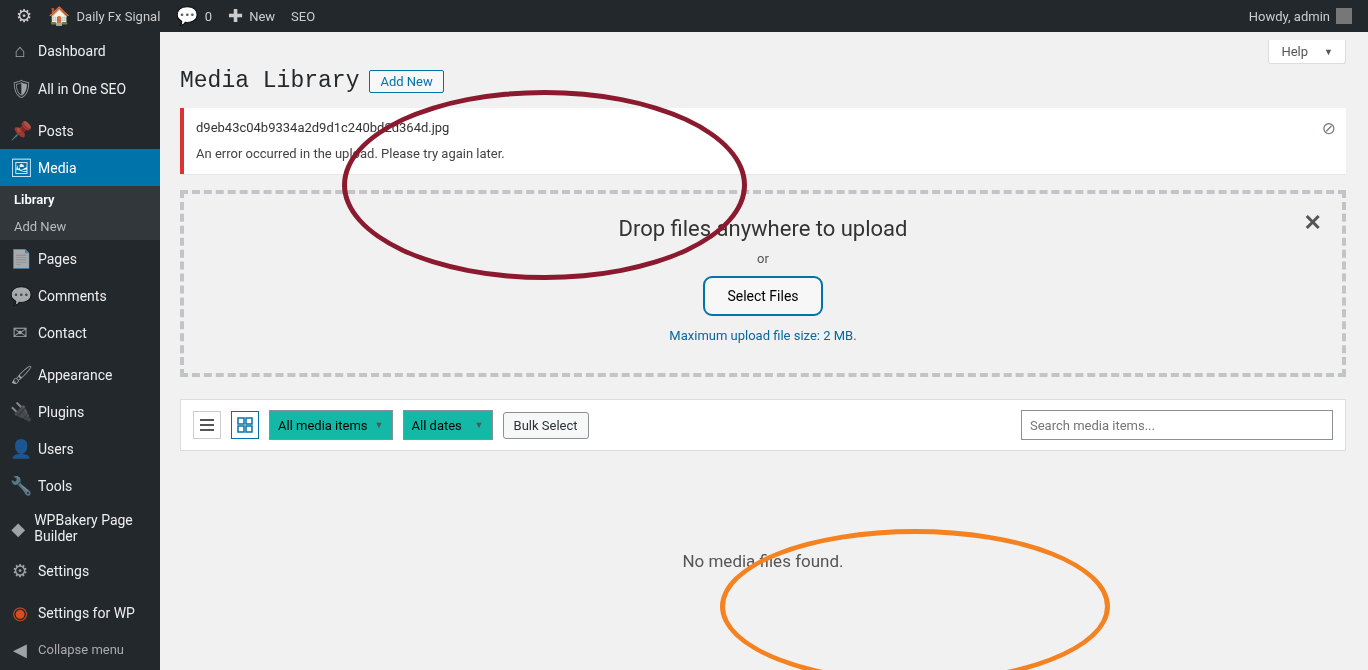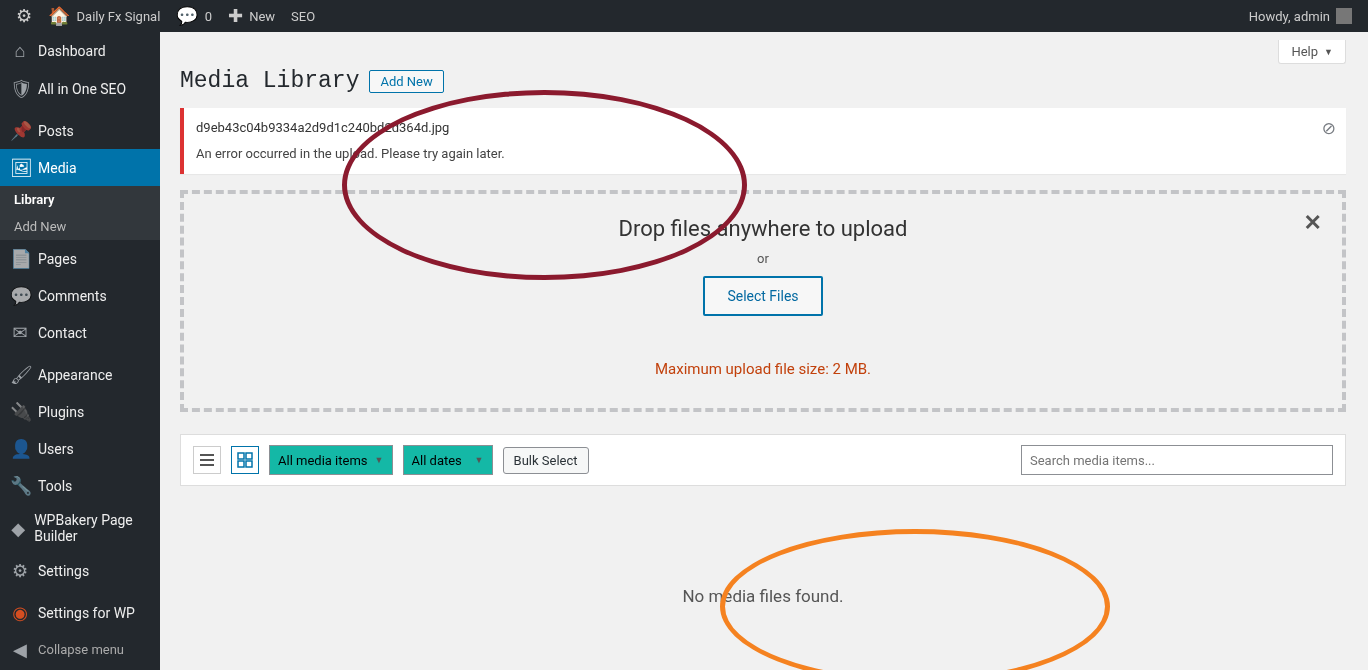--- a/index.html
+++ b/index.html
@@ -22,35 +22,35 @@
     .menu-item.current .menu-icon { color: #fff; }
     .submenu { background: #32373c; }
     .submenu-item { padding: 6px 10px 6px 14px; font-size: 13px; color: #bbb; cursor: pointer; }
     .submenu-item.current { color: #fff; font-weight: 600; }
     .menu-sep { height: 5px; }
     .collapse-item { display: flex; align-items: center; gap: 8px; padding: 8px 10px; color: #aaa; cursor: pointer; font-size: 13px; }
 
     
     .main { position: absolute; top: 32px; left: 160px; right: 0; bottom: 0; padding: 0 22px 0 20px; overflow: hidden; }
     .help-tab-wrap { display: flex; justify-content: flex-end; padding-top: 8px; }
-    .help-tab { border: 1px solid #ddd; border-top: none; background: #fff; padding: 4px 12px; font-size: 13px; color: #555; display: flex; align-items: center; gap: 6px; cursor: pointer; border-radius: 0 0 3px 3px; }
+    .help-tab { border: 1px solid #ddd; border-top: none; background: #fff; padding: 4px 12px; font-size: 13px; color: #555; display: flex; align-items: center; gap: 16px; cursor: pointer; border-radius: 0 0 3px 3px; }
     .title-row { display: flex; align-items: center; gap: 10px; margin-top: 4px; }
     h1.page-title { font-size: 23px; font-weight: 400; color: #23282d; font-family: Liberation Mono, monospace; }
     .add-new-btn { border: 1px solid #0073aa; color: #0073aa; background: #f7f7f7; padding: 3px 10px; font-size: 13px; border-radius: 2px; cursor: pointer; }
 
     .error-box { margin-top: 14px; background: #fff; border-left: 4px solid #dc3232; padding: 12px 28px 12px 12px; position: relative; box-shadow: 0 1px 1px rgba(0,0,0,.04); }
     .error-filename { font-size: 13px; color: #333; display: block; margin-bottom: 8px; }
     .error-msg { font-size: 13px; color: #444; }
     .dismiss-btn { position: absolute; top: 10px; right: 10px; color: #787c82; cursor: pointer; font-size: 17px; }
 
     .drop-zone { margin-top: 16px; border: 4px dashed #c3c4c7; padding: 22px 0 30px; text-align: center; position: relative; }
     .drop-title { font-size: 22px; color: #333; font-weight: 400; }
     .drop-or { font-size: 13px; color: #555; margin: 10px 0; }
-    .select-files-btn { border: 2px solid #0073aa; background: #f7f7f7; color: #0369a1; padding: 10px 22px; font-size: 14px; border-radius: 2px; cursor: pointer; display: inline-block; }
-    .max-size { margin-top: 44px; font-size: 15px; color: #c2410c; }
+    .select-files-btn { border: 2px solid #0073aa; background: #f7f7f7; color: #000000; padding: 10px 22px; font-size: 14px; border-radius: 9px; cursor: pointer; display: inline-block; }
+    .max-size { margin-top: 12px; font-size: 13px; color: #0369a1; }
     .drop-close { position: absolute; top: 16px; right: 20px; font-size: 22px; font-weight: bold; color: #555; cursor: pointer; }
 
     .toolbar { margin-top: 22px; background: #fff; border: 1px solid #ddd; padding: 10px 12px; display: flex; align-items: center; gap: 10px; }
     .view-btn { width: 28px; height: 28px; border: 1px solid #ccc; display: flex; align-items: center; justify-content: center; cursor: pointer; color: #555; background: #fff; }
     .view-btn.active { color: #0073aa; border-color: #0073aa; }
     .select-box { border: 1px solid #8c8f94; height: 30px; padding: 0 24px 0 8px; font-size: 13px; background: #14b8a6; cursor: pointer; position: relative; display: inline-flex; align-items: center; min-width: 110px; }
     .select-box::after { content: "▼"; position: absolute; right: 8px; font-size: 9px; color: #555; }
     .bulk-btn { border: 1px solid #8c8f94; background: #f6f7f7; color: #2c3338; padding: 5px 10px; font-size: 13px; border-radius: 3px; cursor: pointer; }
     .toolbar-spacer { flex: 1; }
     .search-input { border: 1px solid #8c8f94; height: 30px; padding: 0 8px; font-size: 13px; width: 312px; background: #fff; color: #555; }

